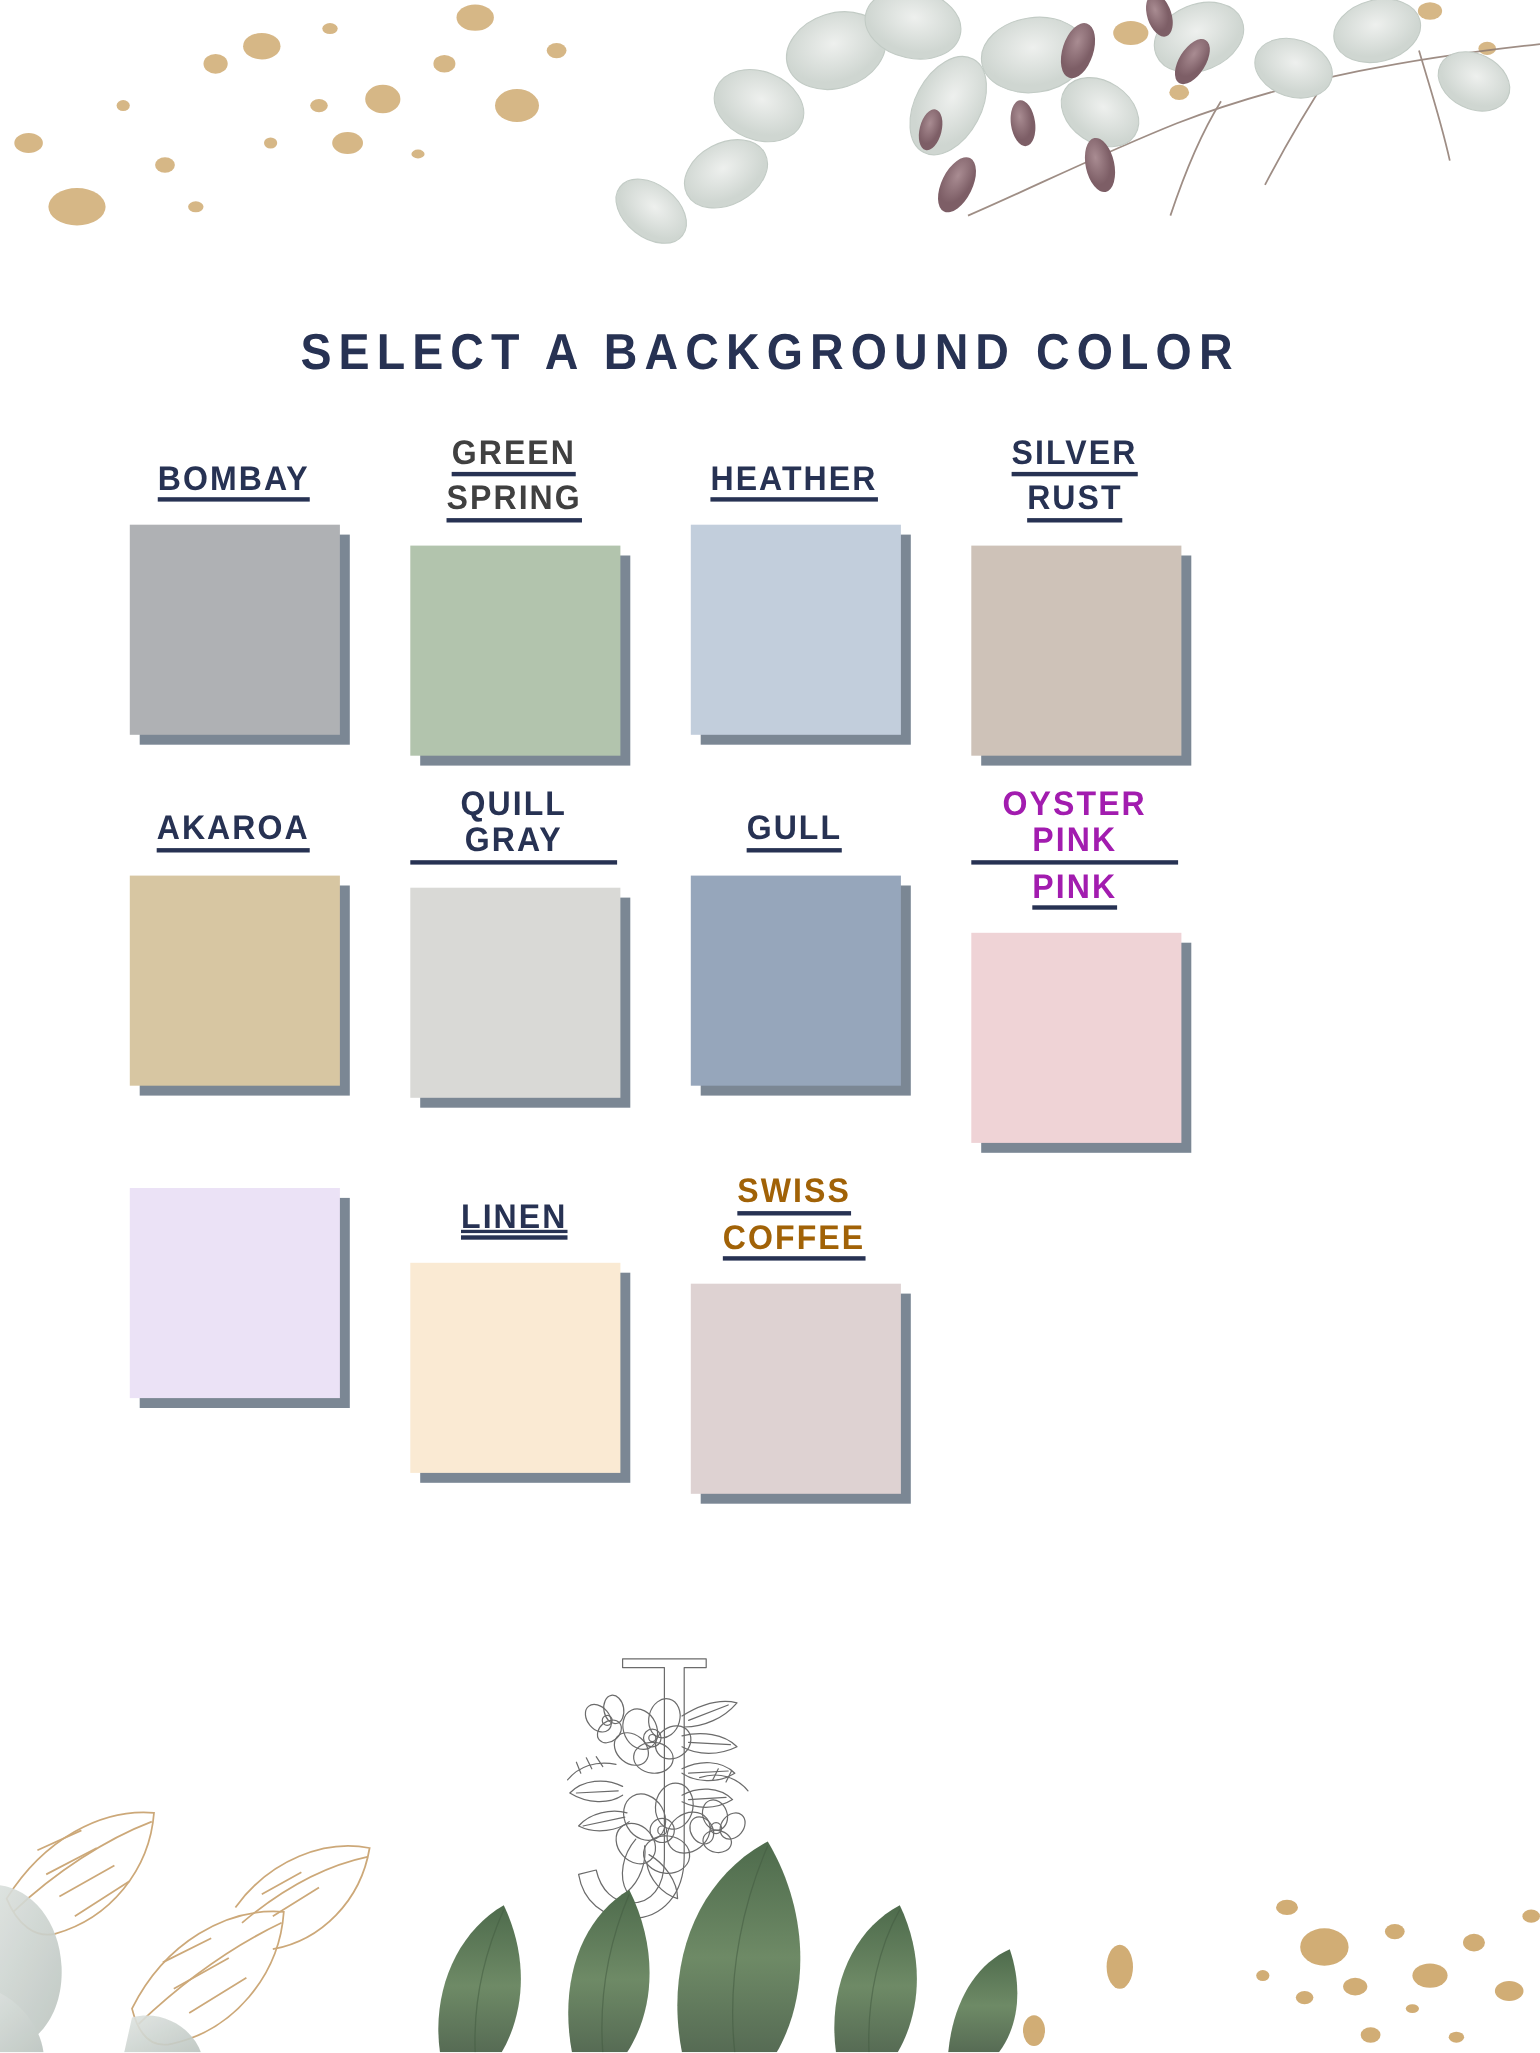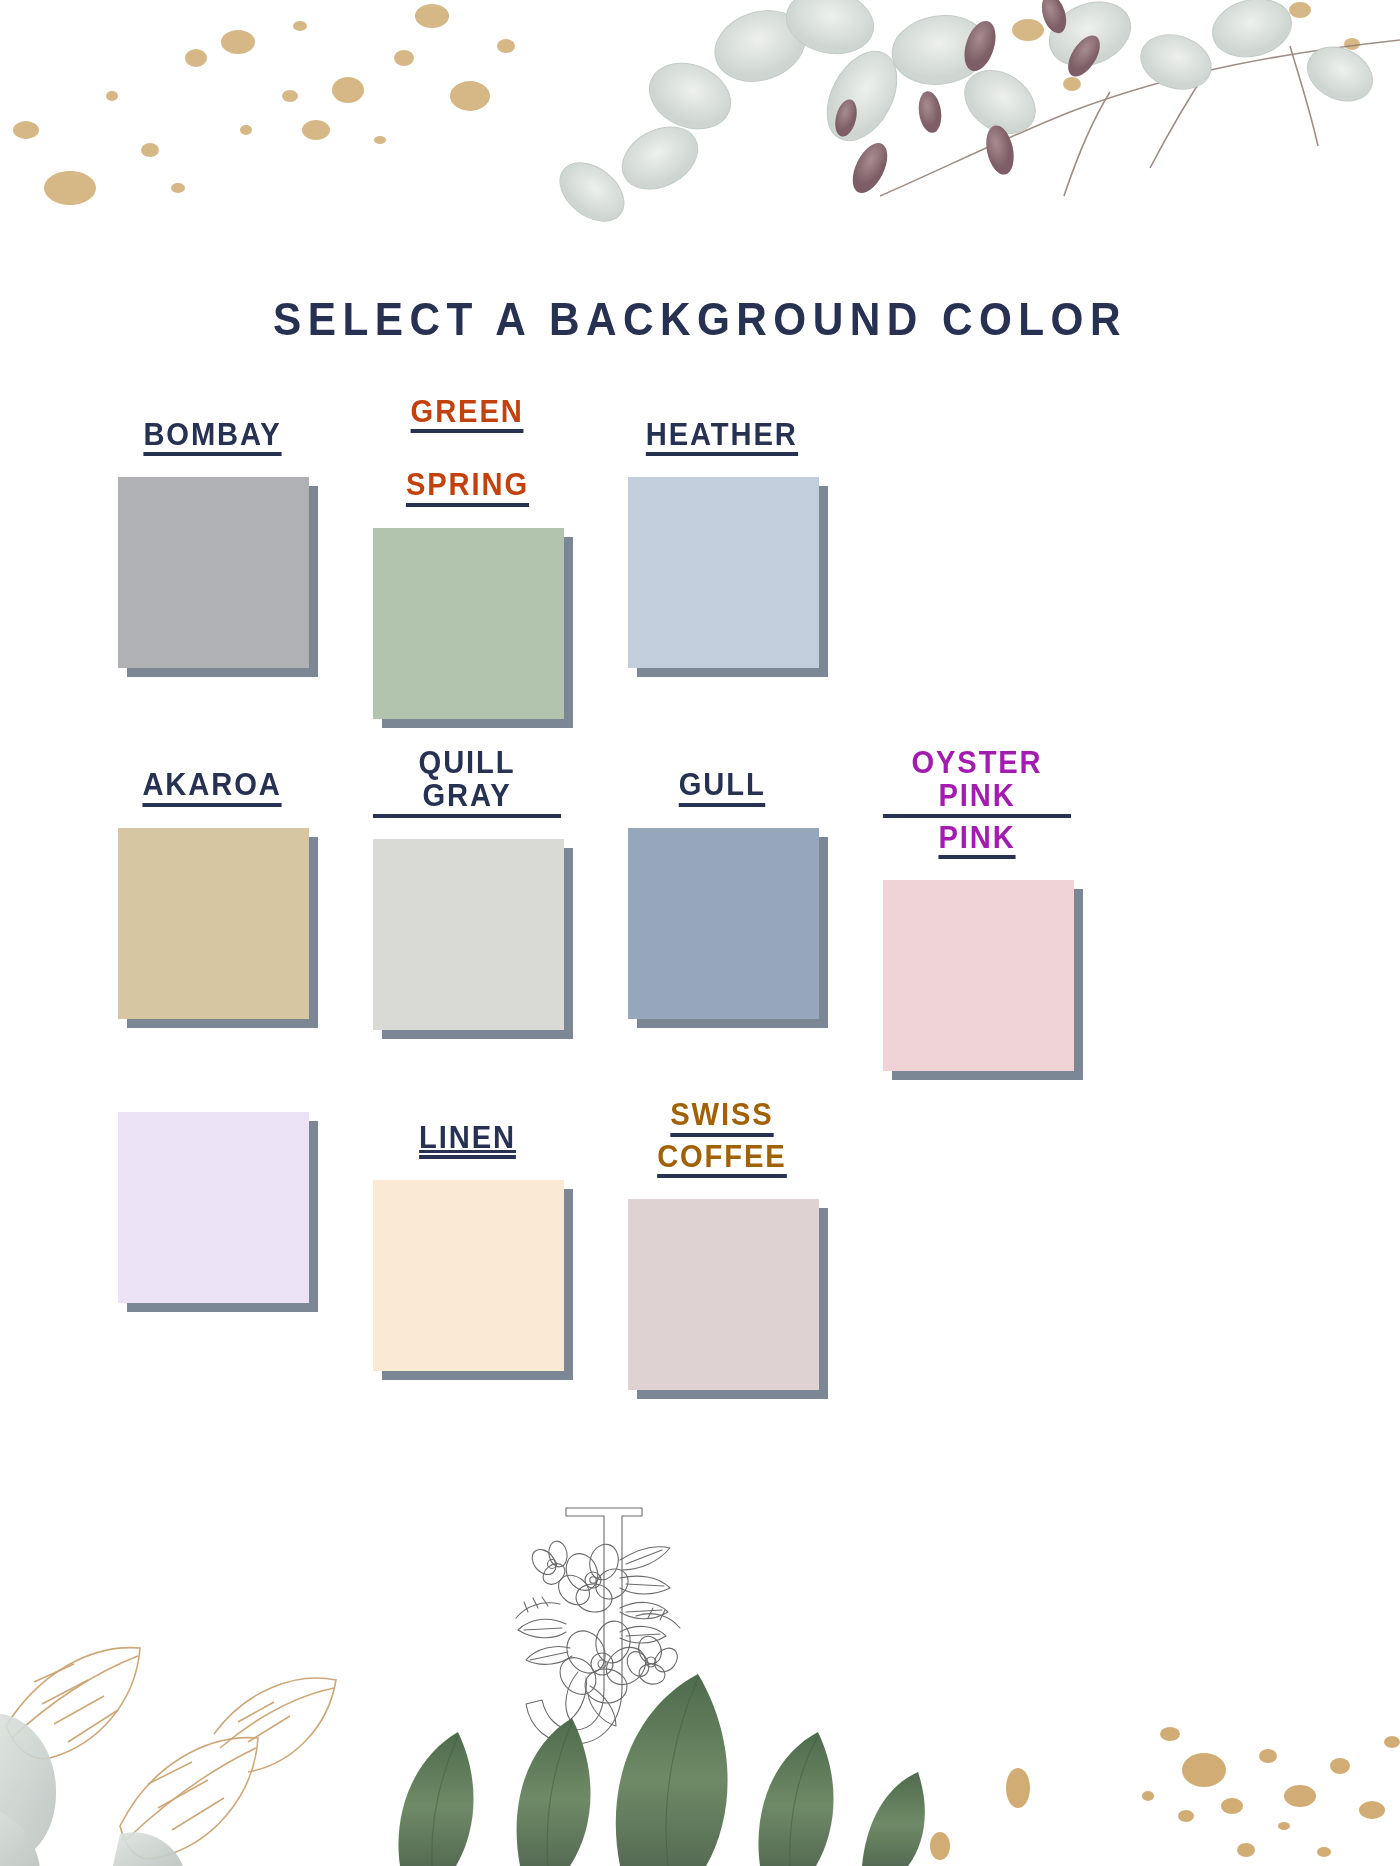--- a/index.html
+++ b/index.html
@@ -213,40 +213,50 @@
         <div class="swatch-label" style="color: rgb(39, 50, 83);">
           <span class="lw" style="border-bottom-color: rgb(39, 50, 83);">BOMBAY</span>
         </div>
         <div class="swatch-box-wrap">
           <div class="swatch-shadow" style="background: rgb(123, 135, 148);"></div>
           <div class="swatch-box" style="background: rgb(175, 177, 180);"></div>
         </div>
       </div>
 
       <div class="swatch-cell">
-        <div class="swatch-label" style="color: #c2410c; gap: 32px;">
+        <div class="swatch-label" style="color: #404040;">
           <span class="lw" style="border-bottom-color: rgb(39, 50, 83);">GREEN</span>
           <span class="lw" style="border-bottom-color: rgb(39, 50, 83);">SPRING</span>
         </div>
         <div class="swatch-box-wrap">
           <div class="swatch-shadow" style="background: rgb(123, 135, 148);"></div>
           <div class="swatch-box" style="background: rgb(178, 196, 173);"></div>
         </div>
       </div>
 
       <div class="swatch-cell">
         <div class="swatch-label" style="color: rgb(39, 50, 83);">
           <span class="lw" style="border-bottom-color: rgb(39, 50, 83);">HEATHER</span>
         </div>
         <div class="swatch-box-wrap">
           <div class="swatch-shadow" style="background: rgb(123, 135, 148);"></div>
           <div class="swatch-box" style="background: rgb(194, 206, 220);"></div>
         </div>
       </div>
 
+      <div class="swatch-cell">
+        <div class="swatch-label" style="color: rgb(39, 50, 83);">
+          <span class="lw" style="border-bottom-color: rgb(39, 50, 83);">SILVER</span>
+          <span class="lw" style="border-bottom-color: rgb(39, 50, 83);">RUST</span>
+        </div>
+        <div class="swatch-box-wrap">
+          <div class="swatch-shadow" style="background: rgb(123, 135, 148);"></div>
+          <div class="swatch-box" style="background: rgb(206, 194, 184);"></div>
+        </div>
+      </div>
     </div>
 
     <div class="swatch-row">
       <div class="swatch-cell">
         <div class="swatch-label" style="color: rgb(39, 50, 83);">
           <span class="lw" style="border-bottom-color: rgb(39, 50, 83);">AKAROA</span>
         </div>
         <div class="swatch-box-wrap">
           <div class="swatch-shadow" style="background: rgb(123, 135, 148);"></div>
           <div class="swatch-box" style="background: rgb(215, 198, 162);"></div>

